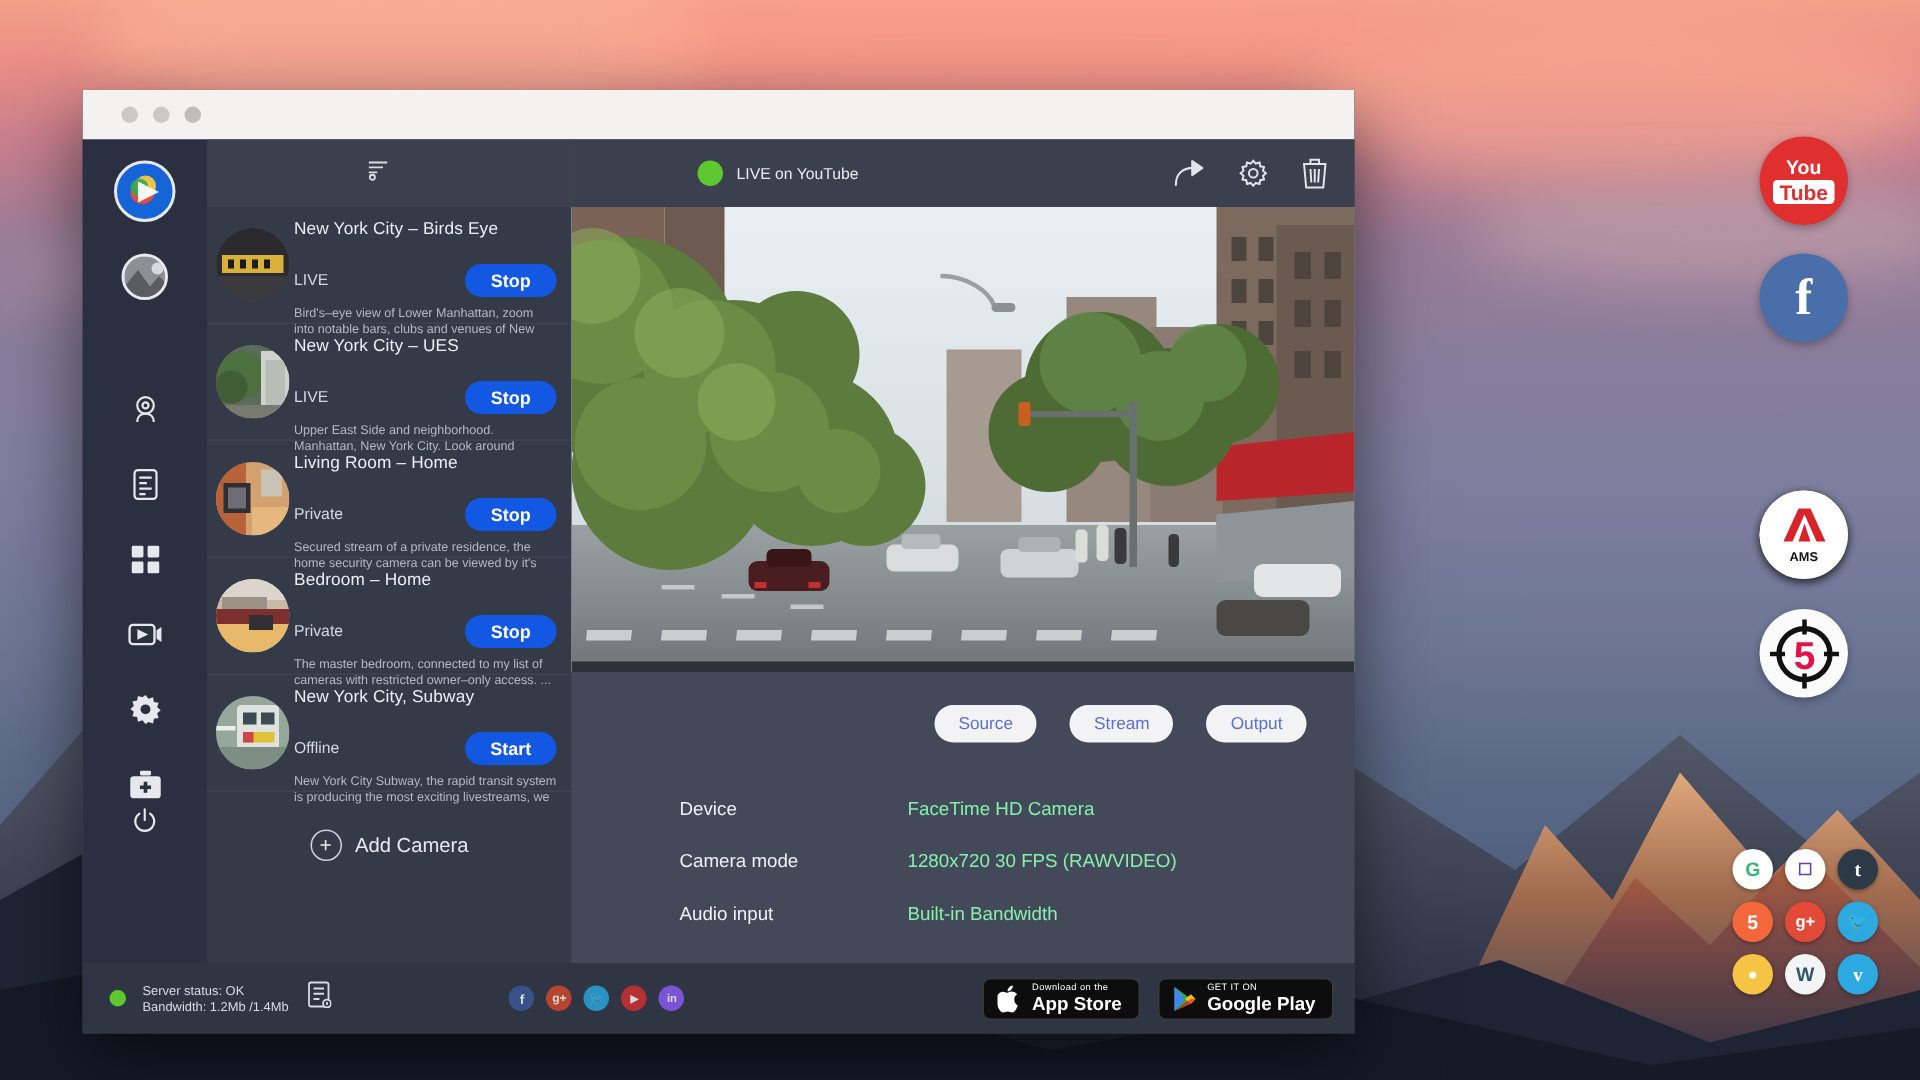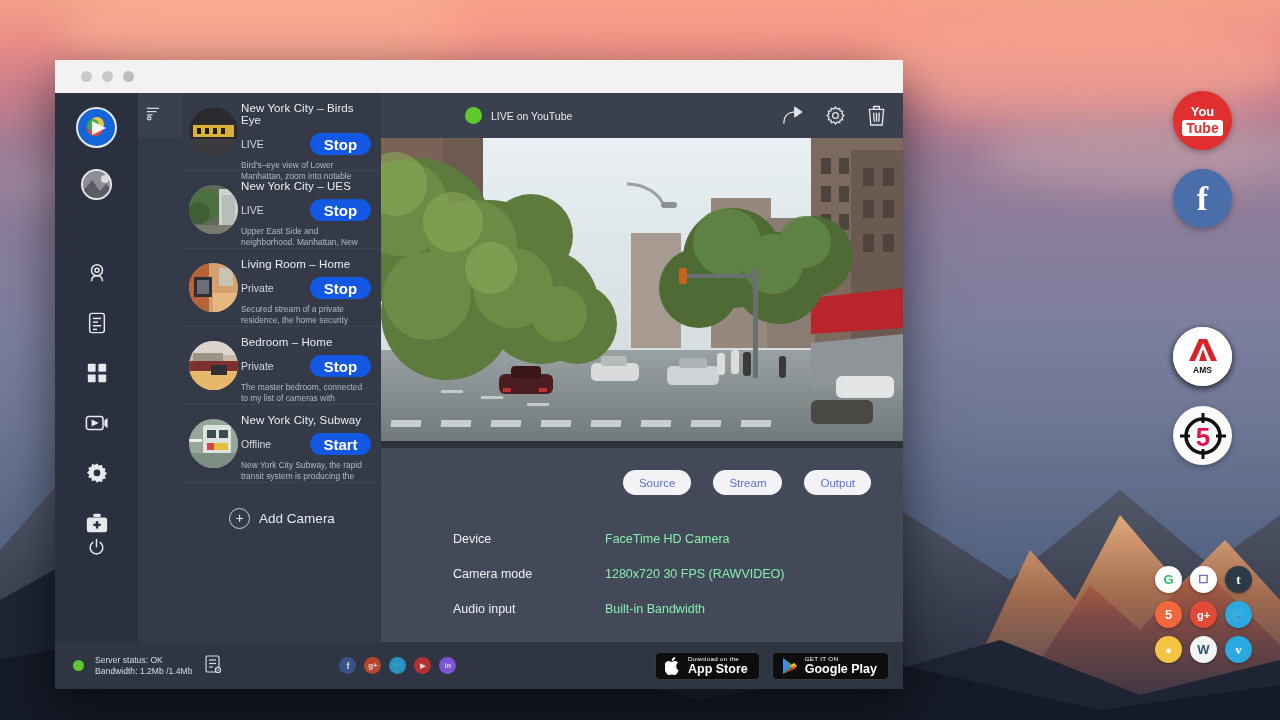--- a/index.html
+++ b/index.html
@@ -72,41 +72,41 @@
     width: 83px; height: 50px;
     display: flex; align-items: center; justify-content: center;
     color: #e7e8ec; cursor: pointer;
   }
   .rail-icon svg { display: block; }
   .rail-power { position: absolute; bottom: 70px; left: 0; }
 
   
   #list {
     width: 243px; flex: 0 0 243px; background: #343a47;
-    display: flex; flex-direction: row; min-height: 0;
+    display: flex; flex-direction: column; min-height: 0;
   }
   #list-top { height: 45px; flex: 0 0 45px; background: #3a404d;
     display: flex; align-items: center; justify-content: center; }
   #list-scroll { flex: 1; overflow: hidden; }
   .cam {
     position: relative; height: 78px; padding: 9px 10px 0 58px;
     border-bottom: 1px solid #3d4350;
   }
   .cam-thumb {
     position: absolute; left: 6px; top: 14px;
     width: 49px; height: 49px; border-radius: 50%; overflow: hidden;
     background: #555b68;
   }
   .cam-title { color: #eceef2; font-size: 11.5px; letter-spacing: .1px; }
-  .cam-row { display: flex; align-items: center; margin-top: 7px; height: 22px; }
+  .cam-row { display: flex; align-items: center; margin-top: 17px; height: 22px; }
   .cam-state { color: #d4d7de; font-size: 10.5px; flex: 1; }
   .cam-btn {
     width: 61px; height: 22px; border-radius: 11px; border: 0;
     background: #1358e2; color: #fff; font-family: "Liberation Sans", sans-serif;
-    font-size: 15px; font-weight: bold; cursor: pointer;
+    font-size: 12px; font-weight: bold; cursor: pointer;
   }
   .cam-desc {
     margin-top: 5px; color: #b3b8c3; font-size: 8.4px; line-height: 10.5px;
     max-height: 21px; overflow: hidden;
   }
   #add-camera {
     height: 70px; display: flex; align-items: center; justify-content: center;
     gap: 9px; color: #e7e9ee; font-size: 13.5px; cursor: pointer;
   }
   #add-camera .plus {

